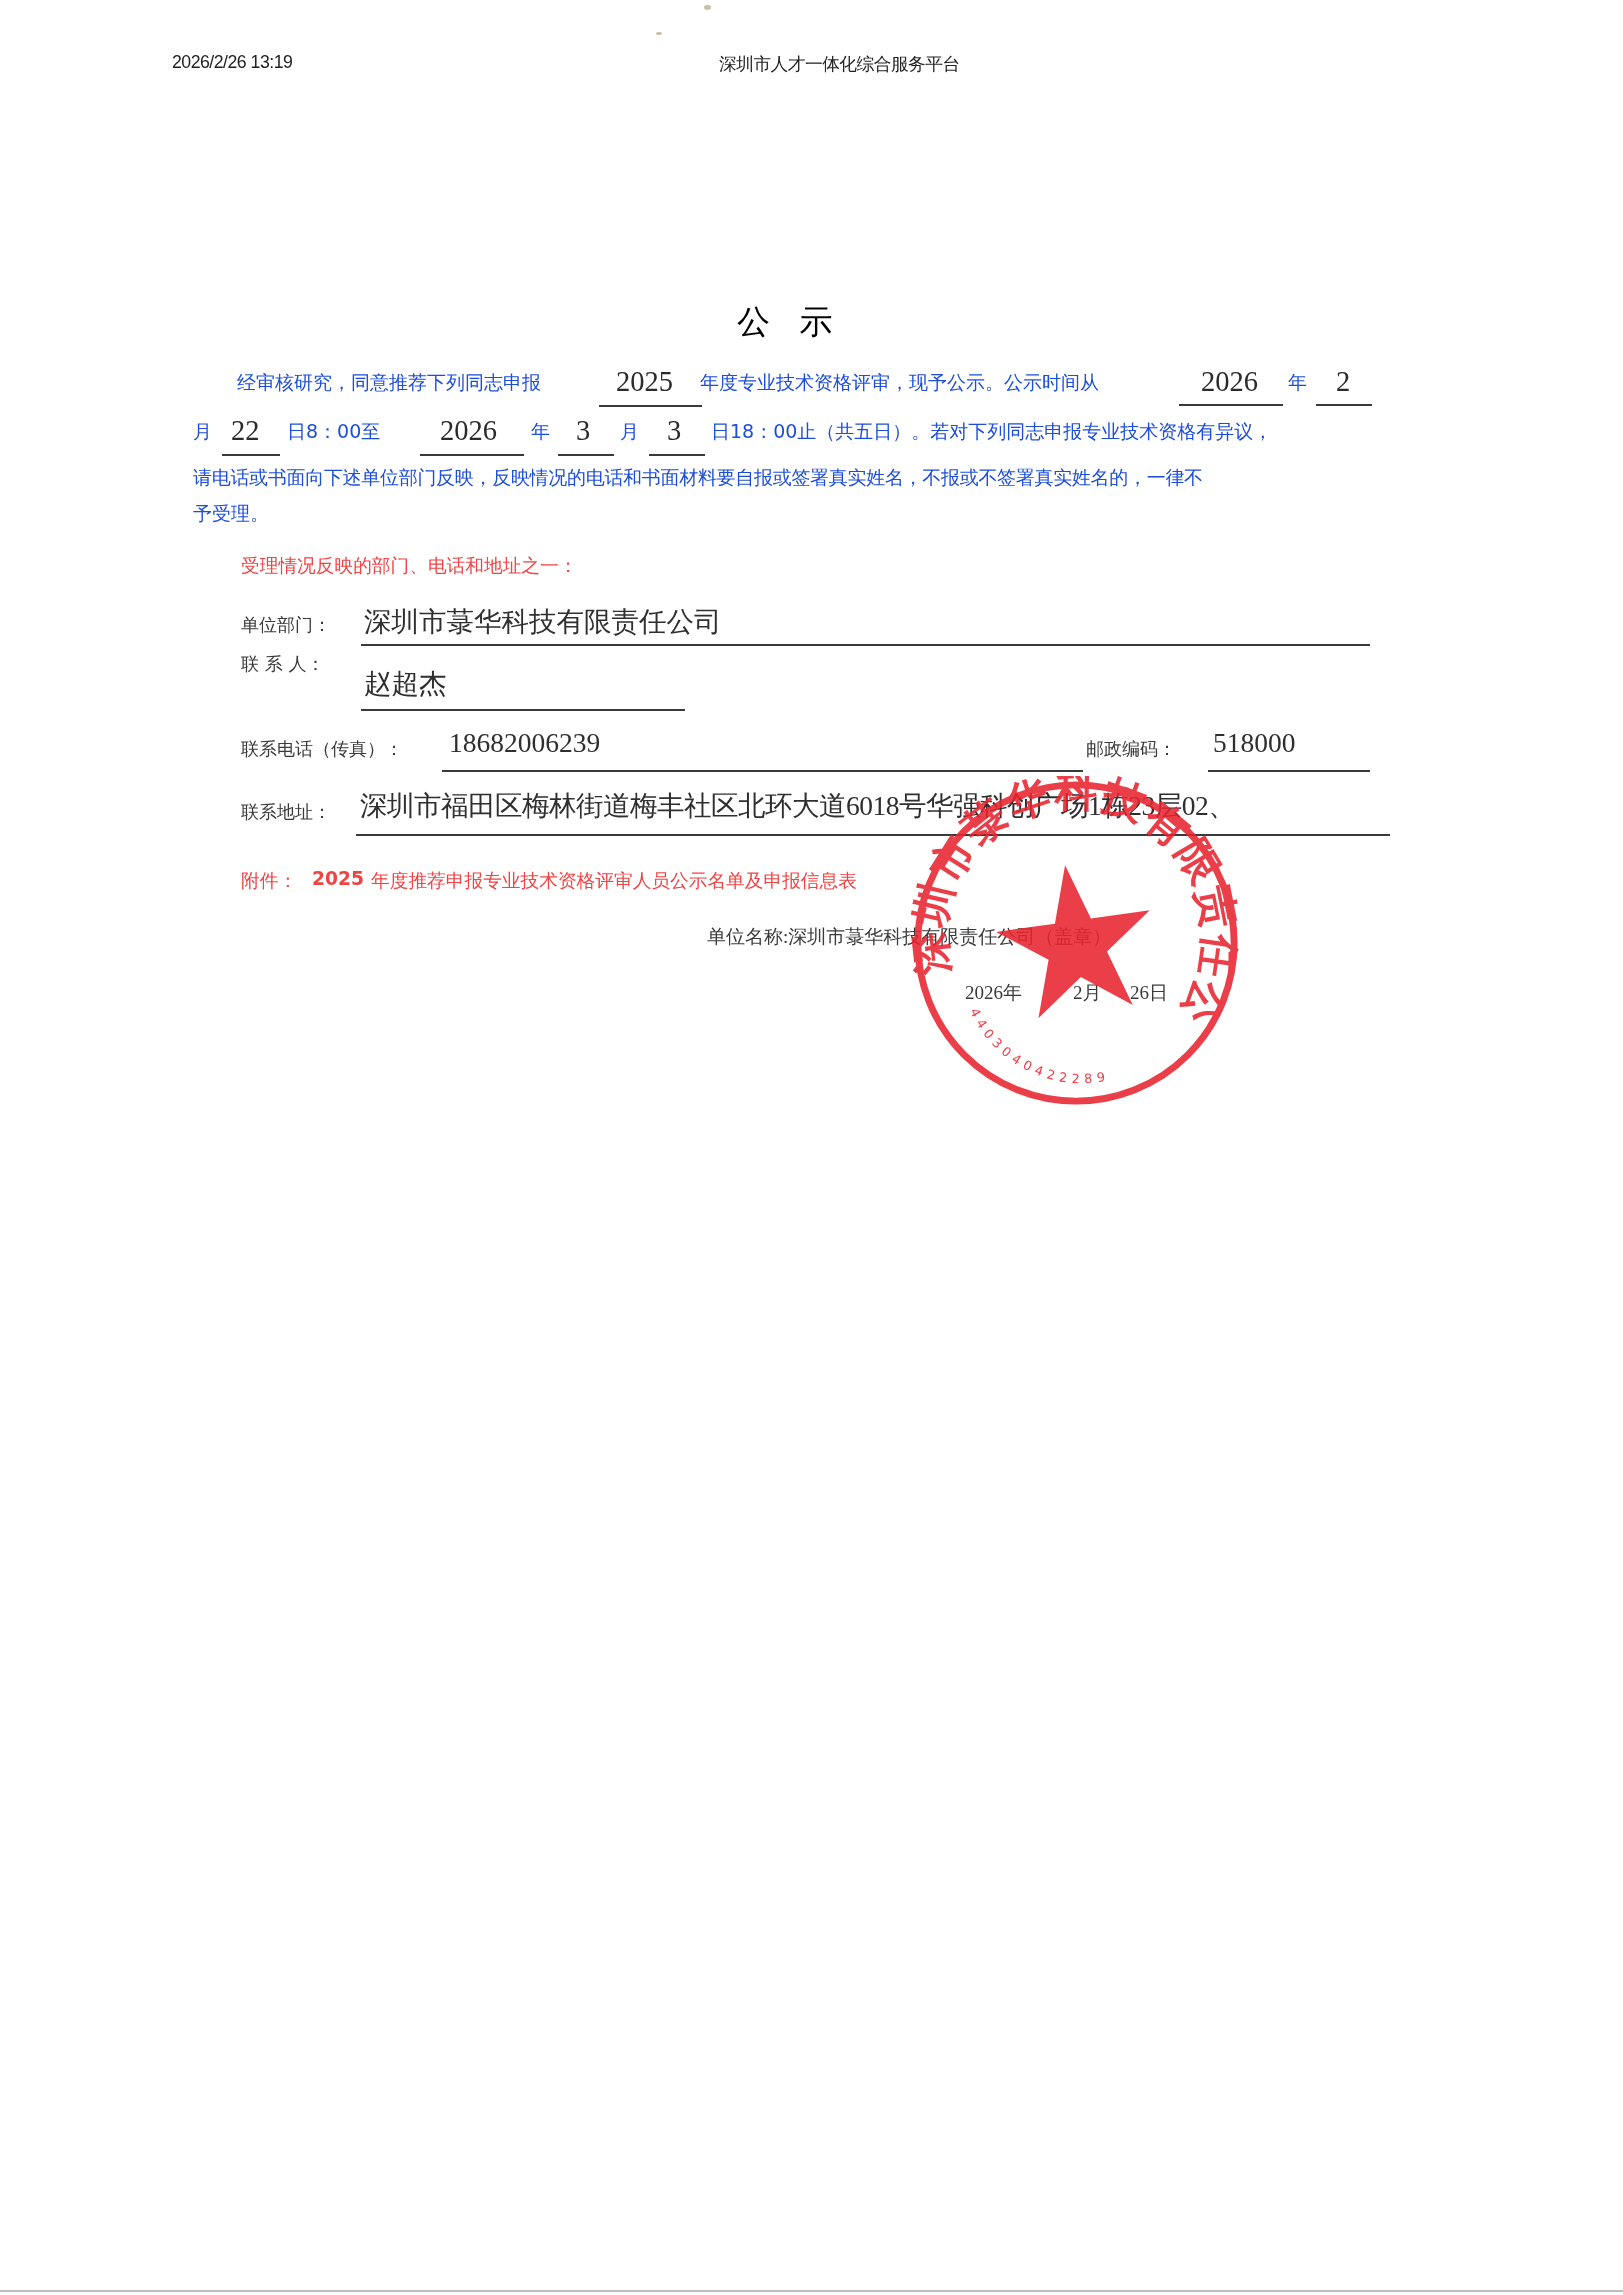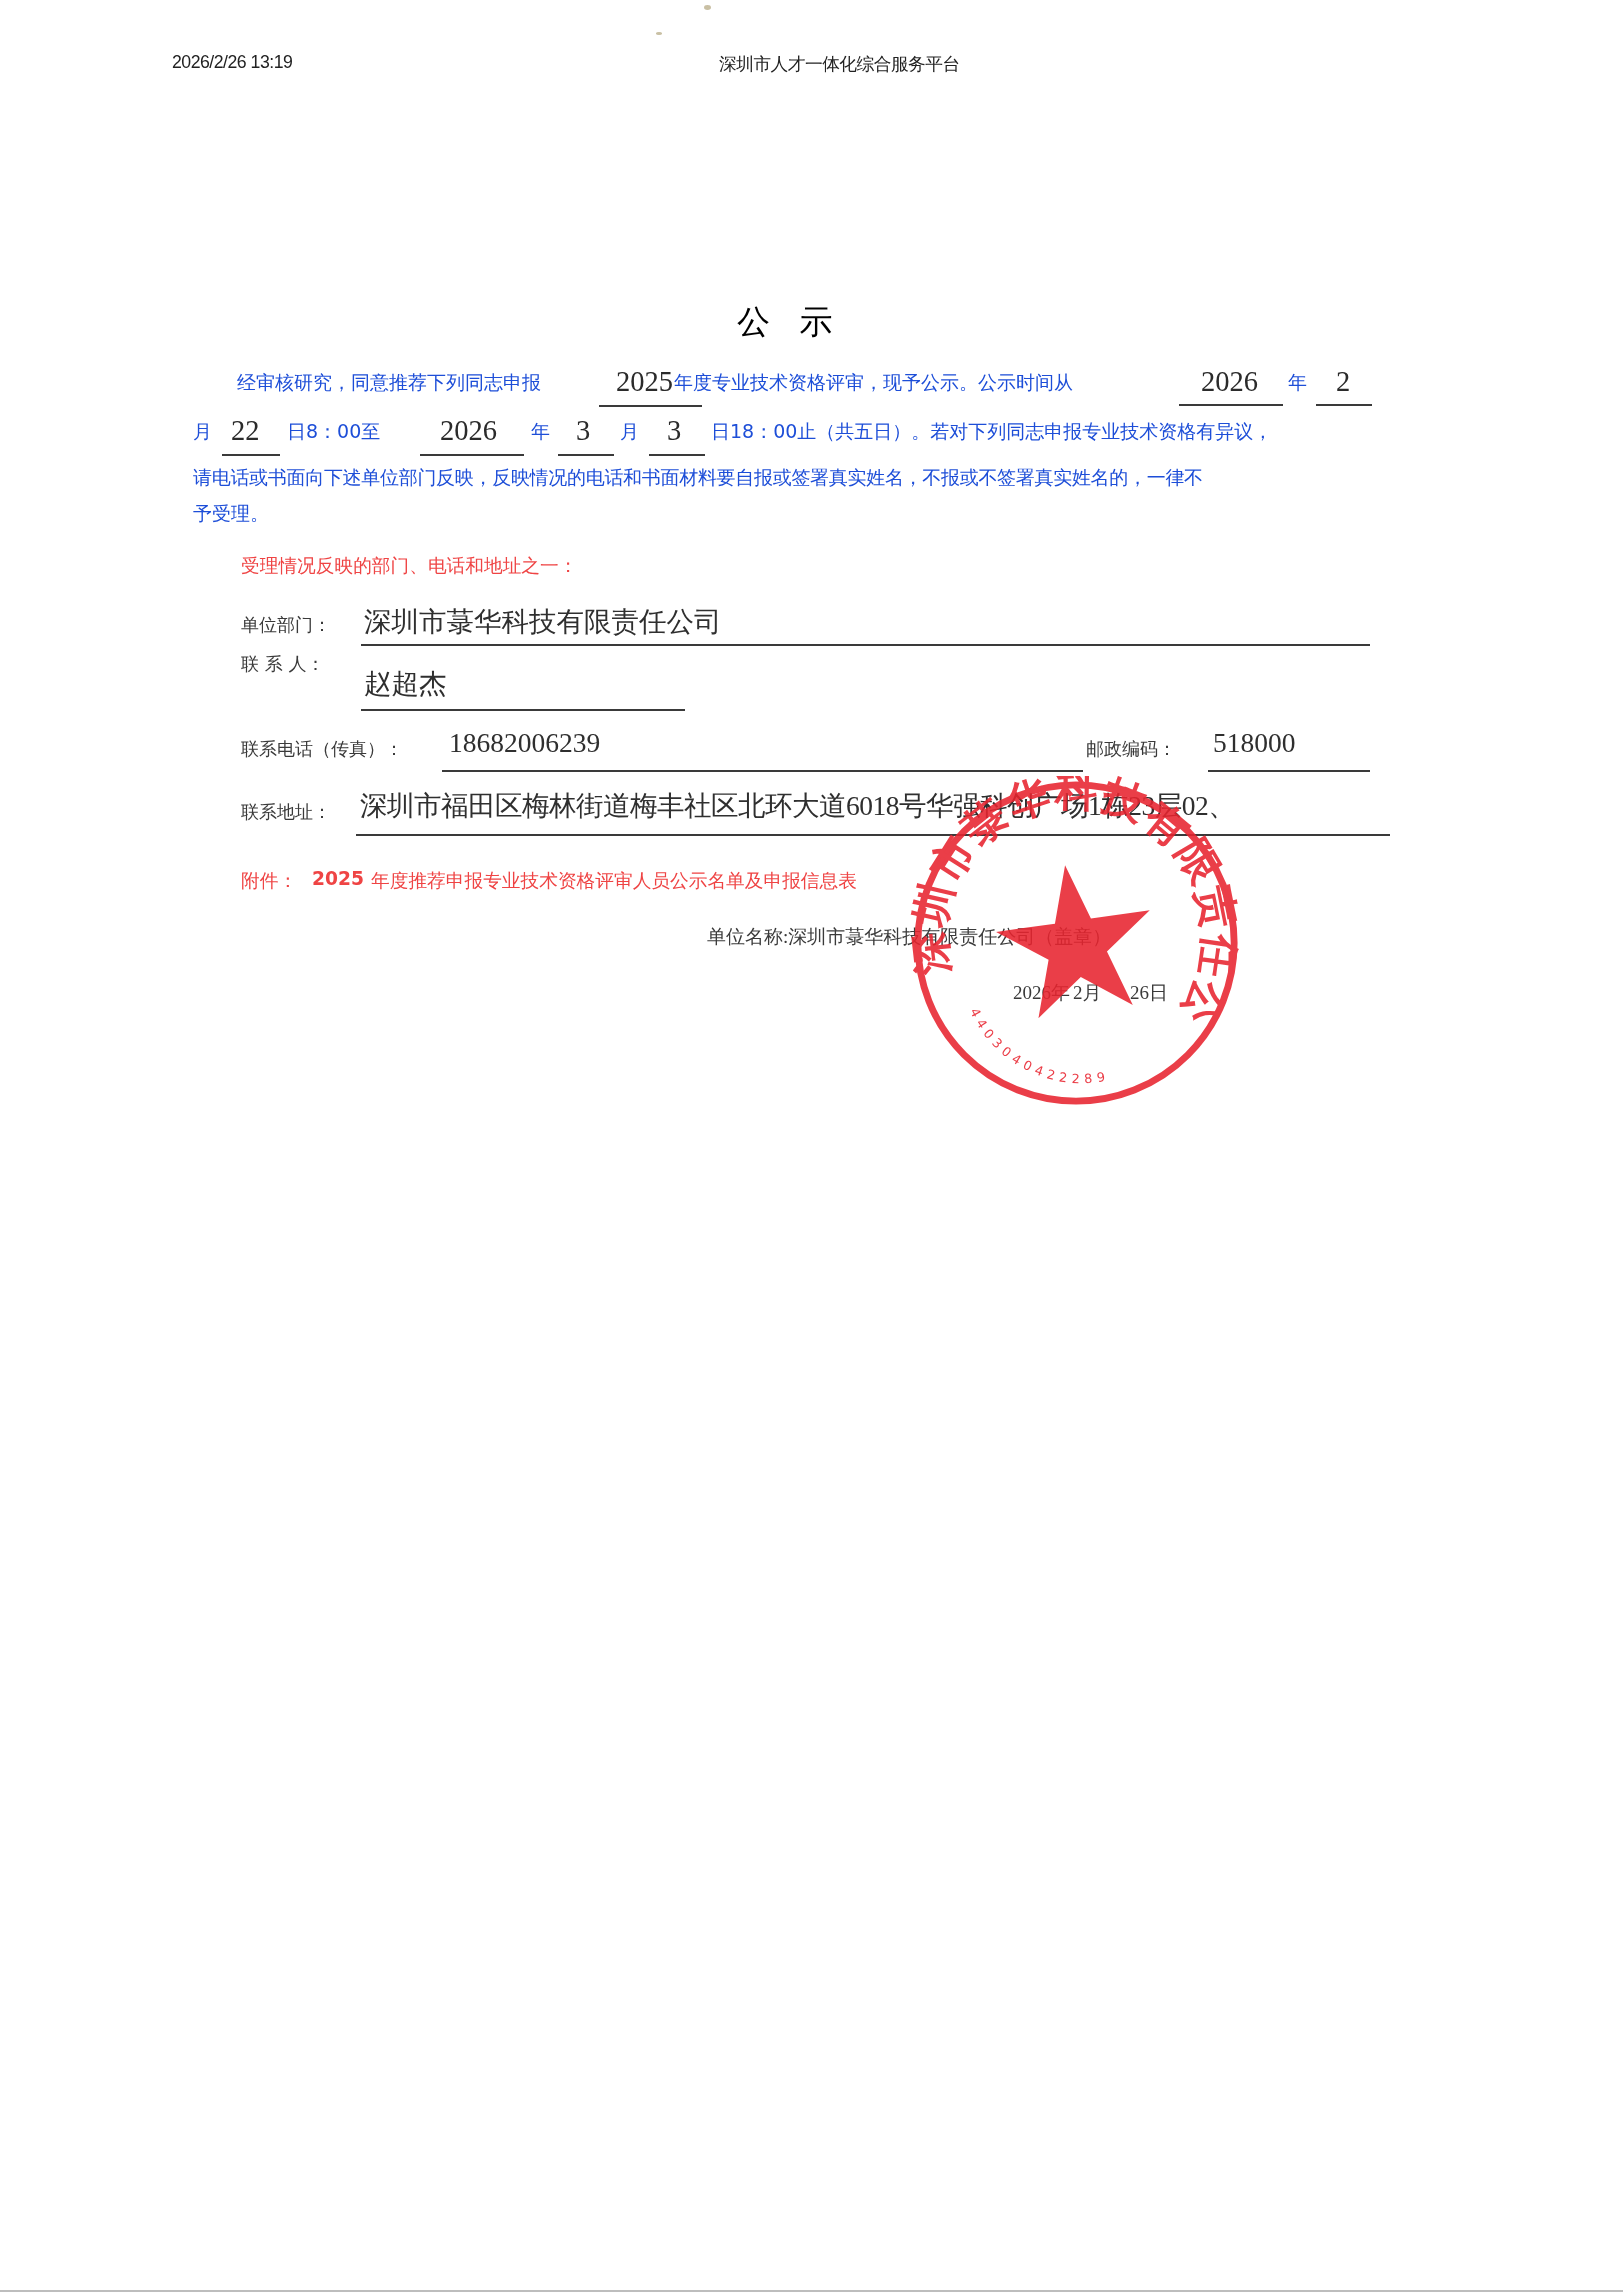--- a/index.html
+++ b/index.html
@@ -26,21 +26,21 @@
 <div class="abs hdr" style="left:719px; top:52px;">深圳市人才一体化综合服务平台</div>
 
 <div class="speck" style="left:704px; top:4.9px; width:6.9px; height:4.9px;"></div>
 <div class="speck" style="left:656px; top:32px; width:5.9px; height:2.5px;"></div>
 
 <div class="abs title" style="left:737px; top:300px;">公示</div>
 
 <div class="abs body" style="left:237px; top:373px;">经审核研究，同意推荐下列同志申报</div>
 <div class="abs val" style="left:616px; top:366px;">2025</div>
 <div class="uline" style="left:599px; top:405px; width:103px;"></div>
-<div class="abs body" style="left:674px; top:373px;">年度专业技术资格评审，现予公示。公示时间从</div>
+<div class="abs body" style="left:700px; top:373px;">年度专业技术资格评审，现予公示。公示时间从</div>
 <div class="abs val" style="left:1201px; top:366px;">2026</div>
 <div class="uline" style="left:1179px; top:404px; width:104px;"></div>
 <div class="abs body" style="left:1288px; top:373px;">年</div>
 <div class="abs val" style="left:1336px; top:366px;">2</div>
 <div class="uline" style="left:1316px; top:404px; width:56px;"></div>
 
 <div class="abs body" style="left:193px; top:422px;">月</div>
 <div class="abs val" style="left:231px; top:415px;">22</div>
 <div class="uline" style="left:222px; top:454px; width:58px;"></div>
 <div class="abs body" style="left:287px; top:422px;">日8：00至</div>
@@ -76,21 +76,21 @@
 
 <div class="abs lbl" style="left:241px; top:800px;">联系地址：</div>
 <div class="abs val2" style="left:360px; top:788px; letter-spacing:-0.5px;">深圳市福田区梅林街道梅丰社区北环大道6018号华强科创广场1栋23层02、</div>
 <div class="uline" style="left:356px; top:834px; width:1034px;"></div>
 
 <div class="abs small" style="left:241px; top:868px;">附件：</div>
 <div class="abs small" style="left:312px; top:868px; font-weight:bold;">2025</div>
 <div class="abs small" style="left:371px; top:868px;">年度推荐申报专业技术资格评审人员公示名单及申报信息表</div>
 
 <div class="abs sign" style="left:707px; top:924px;">单位名称:深圳市菉华科技有限责任公司（盖章）</div>
-<div class="abs sign" style="left:1013px; top:980px;">2026年</div>
+<div class="abs sign" style="left:965px; top:980px;">2026年</div>
 <div class="abs sign" style="left:1073px; top:980px;">2月</div>
 <div class="abs sign" style="left:1130px; top:980px;">26日</div>
 
 <svg class="seal" viewBox="0 0 680 680">
   <defs>
     <path id="ringPath" d="M 90 420 A 265 265 0 1 1 560 470"></path>
     <path id="serialPath" d="M 110 440 A 250 250 0 0 0 520 560"></path>
   </defs>
   <circle cx="340" cy="340" r="322" fill="none" stroke="#e8242f" stroke-width="14"></circle>
   <polygon fill="#e8242f" points="340,180 377,295 498,295 400,366 437,481 340,410 243,481 280,366 182,295 303,295" transform="rotate(-8 340 340)"></polygon>

